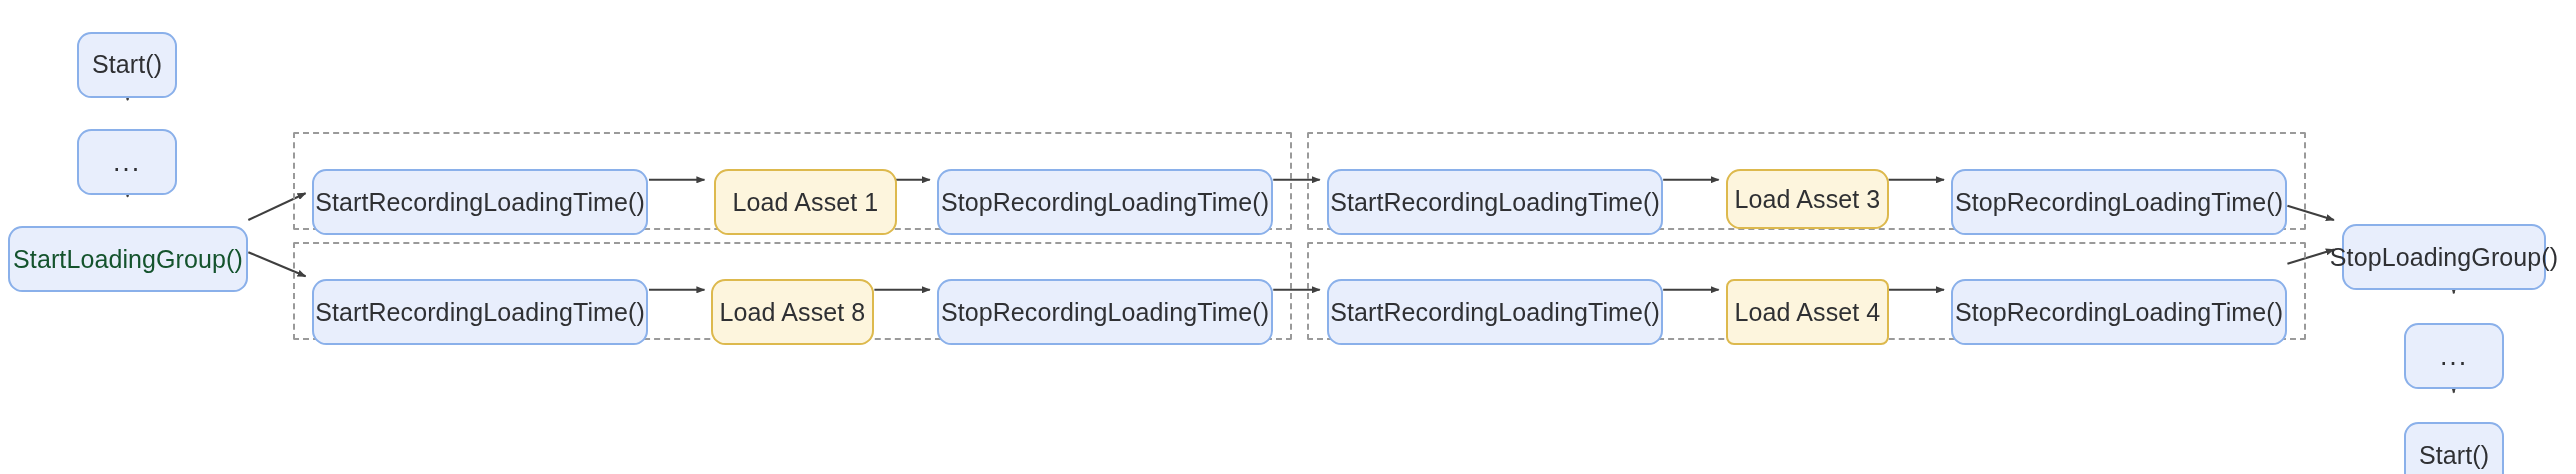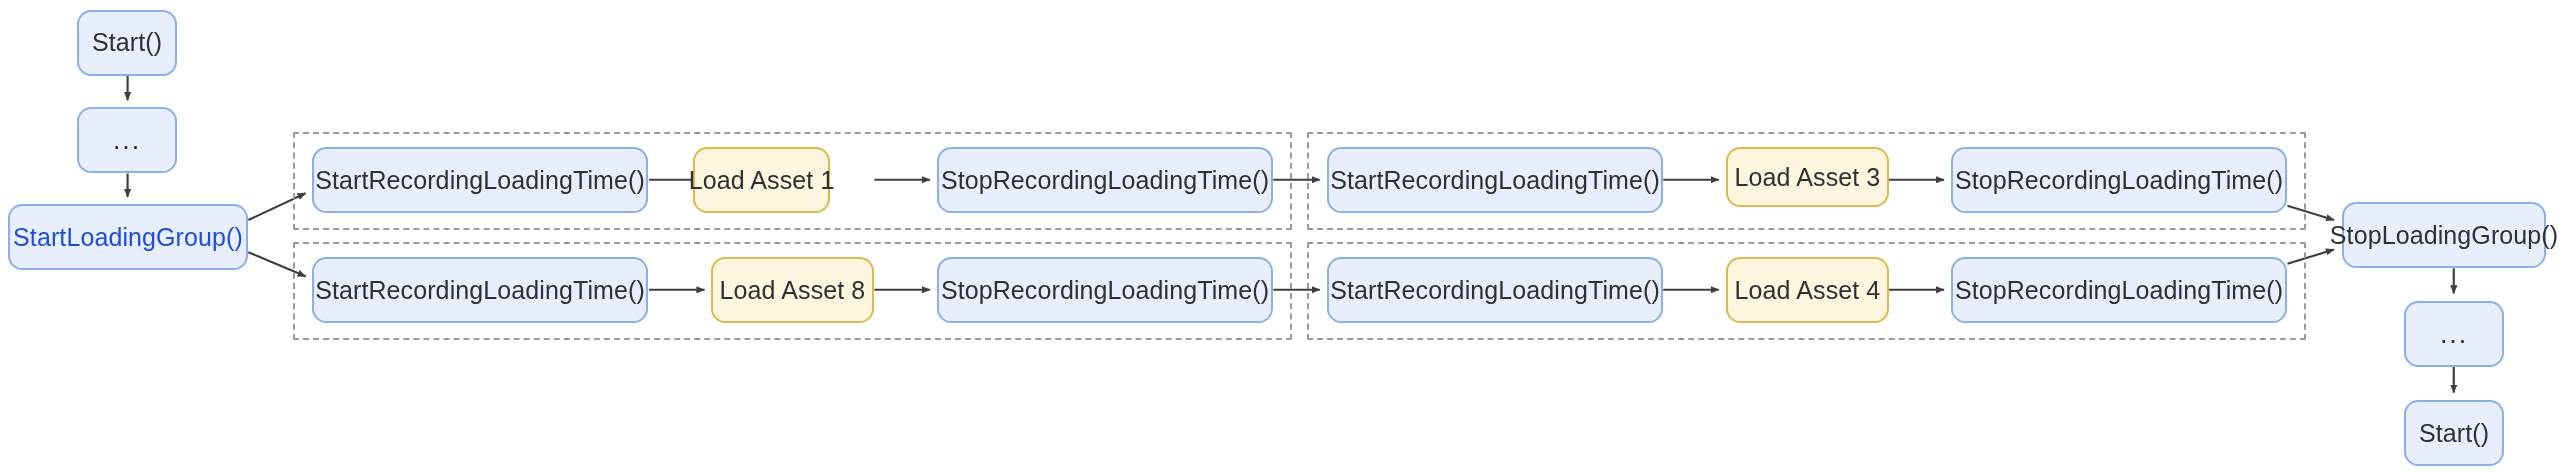--- a/index.html
+++ b/index.html
@@ -31,20 +31,21 @@
     justify-content: center;
     border-radius: 14.3px;
     border: 2.2px solid #8ab0ea;
     background: #e8eefc;
     color: #2f3033;
     font-size: 25px;
     letter-spacing: 0.1px;
     white-space: nowrap;
     text-align: left;
     line-height: 1;
+    margin-top: 22px;
   }
   .node.process { background: #e8eefc; border-color: #8ab0ea; }
   .node.asset {
     background: #fdf5dd;
     border-color: #ddb94d;
   }
   .node.ellipsis {
     font-size: 27px;
     letter-spacing: 1.8px;
     color: #2f3033;
@@ -92,32 +93,32 @@
 
   <div id="group-layer">
       <div class="subgroup" style="left: 293px; top: 132px; width: 999px; height: 98px; border-color: rgb(154, 154, 154);"></div>
       <div class="subgroup" style="left: 293px; top: 242px; width: 999px; height: 98px; border-color: rgb(154, 154, 154);"></div>
       <div class="subgroup" style="left: 1307px; top: 132px; width: 999px; height: 98px; border-color: rgb(154, 154, 154);"></div>
       <div class="subgroup" style="left: 1307px; top: 242px; width: 999px; height: 98px; border-color: rgb(154, 154, 154);"></div>
     </div>
   <div id="node-layer">
       <div class="node process" style="left: 77px; top: 9.8px; width: 100px; height: 66px; background: rgb(232, 238, 252); border-color: rgb(138, 176, 234); color: rgb(47, 48, 51);">Start()</div>
       <div class="node process ellipsis" style="left: 77px; top: 107px; width: 100px; height: 66px; background: rgb(232, 238, 252); border-color: rgb(138, 176, 234); color: rgb(47, 48, 51);">...</div>
-      <div class="node process" style="left: 8px; top: 204px; width: 240px; height: 66px; background: rgb(232, 238, 252); border-color: rgb(138, 176, 234); color: #1d4ed8;">StartLoadingGroup()</div>
+      <div class="node process" style="left: 8px; top: 204px; width: 240px; height: 66px; background: rgb(232, 238, 252); border-color: rgb(138, 176, 234); color: #14532d;">StartLoadingGroup()</div>
       <div class="node process" style="left: 312px; top: 147px; width: 336px; height: 66px; background: rgb(232, 238, 252); border-color: rgb(138, 176, 234); color: rgb(47, 48, 51);">StartRecordingLoadingTime()</div>
-      <div class="node asset" style="left: 693px; top: 147px; width: 137px; height: 66px; background: rgb(253, 245, 221); border-color: rgb(221, 185, 77); color: rgb(47, 48, 51);">Load Asset 1</div>
+      <div class="node asset" style="left: 714px; top: 147px; width: 183px; height: 66px; background: rgb(253, 245, 221); border-color: rgb(221, 185, 77); color: rgb(47, 48, 51);">Load Asset 1</div>
       <div class="node process" style="left: 937px; top: 147px; width: 336px; height: 66px; background: rgb(232, 238, 252); border-color: rgb(138, 176, 234); color: rgb(47, 48, 51);">StopRecordingLoadingTime()</div>
       <div class="node process" style="left: 312px; top: 257px; width: 336px; height: 66px; background: rgb(232, 238, 252); border-color: rgb(138, 176, 234); color: rgb(47, 48, 51);">StartRecordingLoadingTime()</div>
       <div class="node asset" style="left: 711px; top: 257px; width: 163px; height: 66px; background: rgb(253, 245, 221); border-color: rgb(221, 185, 77); color: rgb(47, 48, 51);">Load Asset 8</div>
       <div class="node process" style="left: 937px; top: 257px; width: 336px; height: 66px; background: rgb(232, 238, 252); border-color: rgb(138, 176, 234); color: rgb(47, 48, 51);">StopRecordingLoadingTime()</div>
       <div class="node process" style="left: 1327px; top: 147px; width: 336px; height: 66px; background: rgb(232, 238, 252); border-color: rgb(138, 176, 234); color: rgb(47, 48, 51);">StartRecordingLoadingTime()</div>
       <div class="node asset" style="left: 1726px; top: 147px; width: 163px; height: 60px; background: rgb(253, 245, 221); border-color: rgb(221, 185, 77); color: rgb(47, 48, 51);">Load Asset 3</div>
       <div class="node process" style="left: 1951px; top: 147px; width: 336px; height: 66px; background: rgb(232, 238, 252); border-color: rgb(138, 176, 234); color: rgb(47, 48, 51);">StopRecordingLoadingTime()</div>
       <div class="node process" style="left: 1327px; top: 257px; width: 336px; height: 66px; background: rgb(232, 238, 252); border-color: rgb(138, 176, 234); color: rgb(47, 48, 51);">StartRecordingLoadingTime()</div>
-      <div class="node asset" style="left: 1726px; top: 257px; width: 163px; height: 66px; background: rgb(253, 245, 221); border-color: rgb(221, 185, 77); color: rgb(47, 48, 51);">Load Asset 4</div>
+      <div class="node asset" style="left: 1726px; top: 257px; width: 163px; height: 66px; background: rgb(253, 245, 221); border-color: rgb(221, 185, 77); color: rgb(47, 48, 51); border-radius: 8px;">Load Asset 4</div>
       <div class="node process" style="left: 1951px; top: 257px; width: 336px; height: 66px; background: rgb(232, 238, 252); border-color: rgb(138, 176, 234); color: rgb(47, 48, 51);">StopRecordingLoadingTime()</div>
       <div class="node process" style="left: 2342px; top: 202px; width: 204px; height: 66px; background: rgb(232, 238, 252); border-color: rgb(138, 176, 234); color: rgb(47, 48, 51);">StopLoadingGroup()</div>
       <div class="node process ellipsis" style="left: 2404px; top: 301px; width: 100px; height: 66px; background: rgb(232, 238, 252); border-color: rgb(138, 176, 234); color: rgb(47, 48, 51);">...</div>
       <div class="node process" style="left: 2404px; top: 400px; width: 100px; height: 66px; background: rgb(232, 238, 252); border-color: rgb(138, 176, 234); color: rgb(47, 48, 51);">Start()</div>
     </div>
 
 </div>
 
 
 </body></html>

